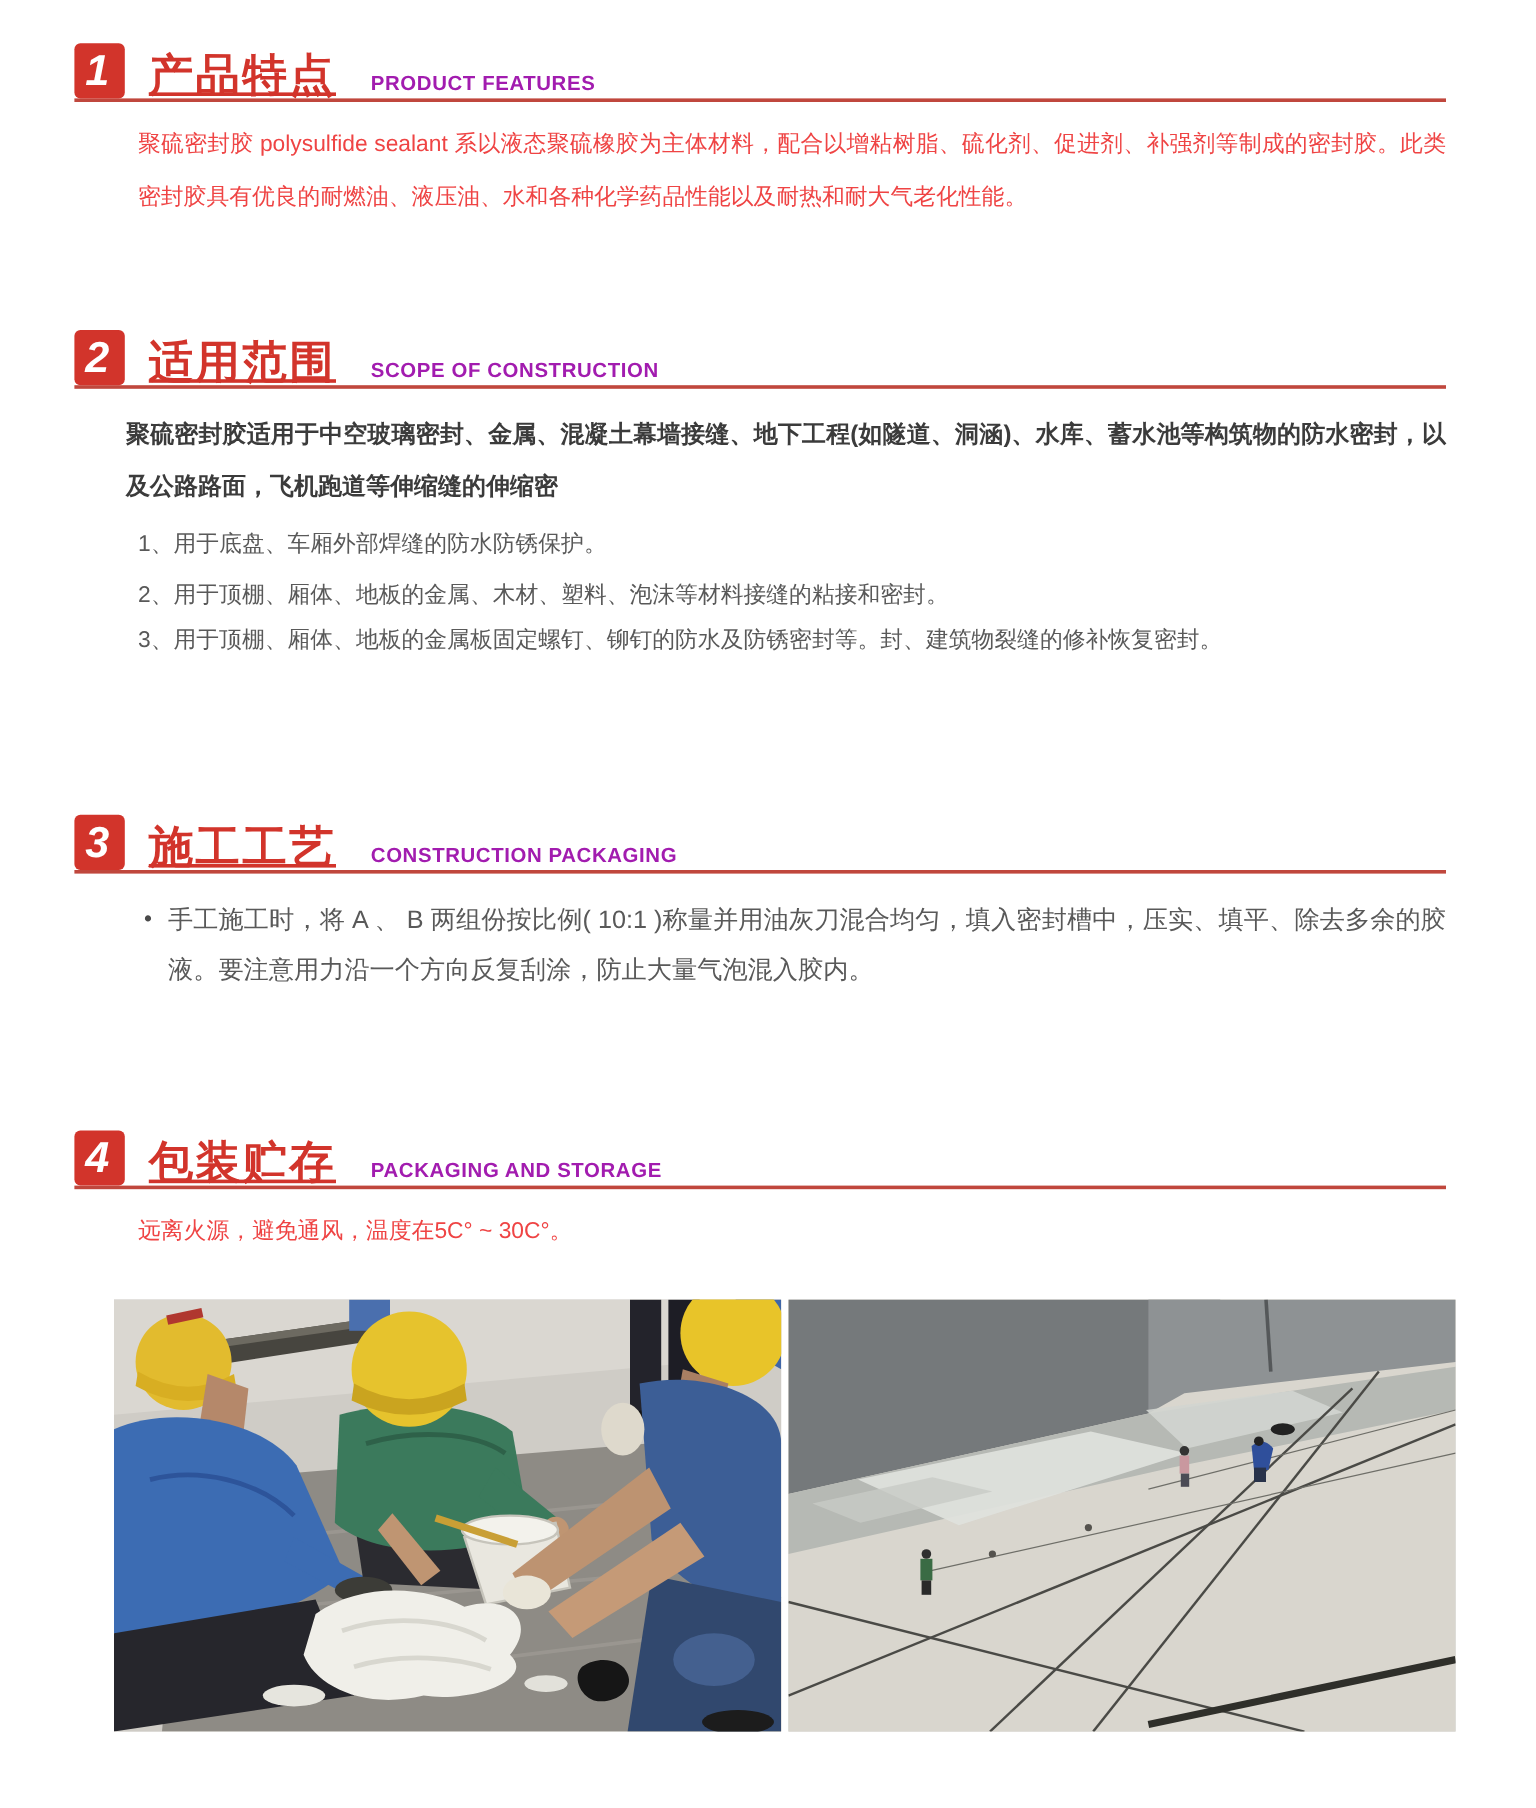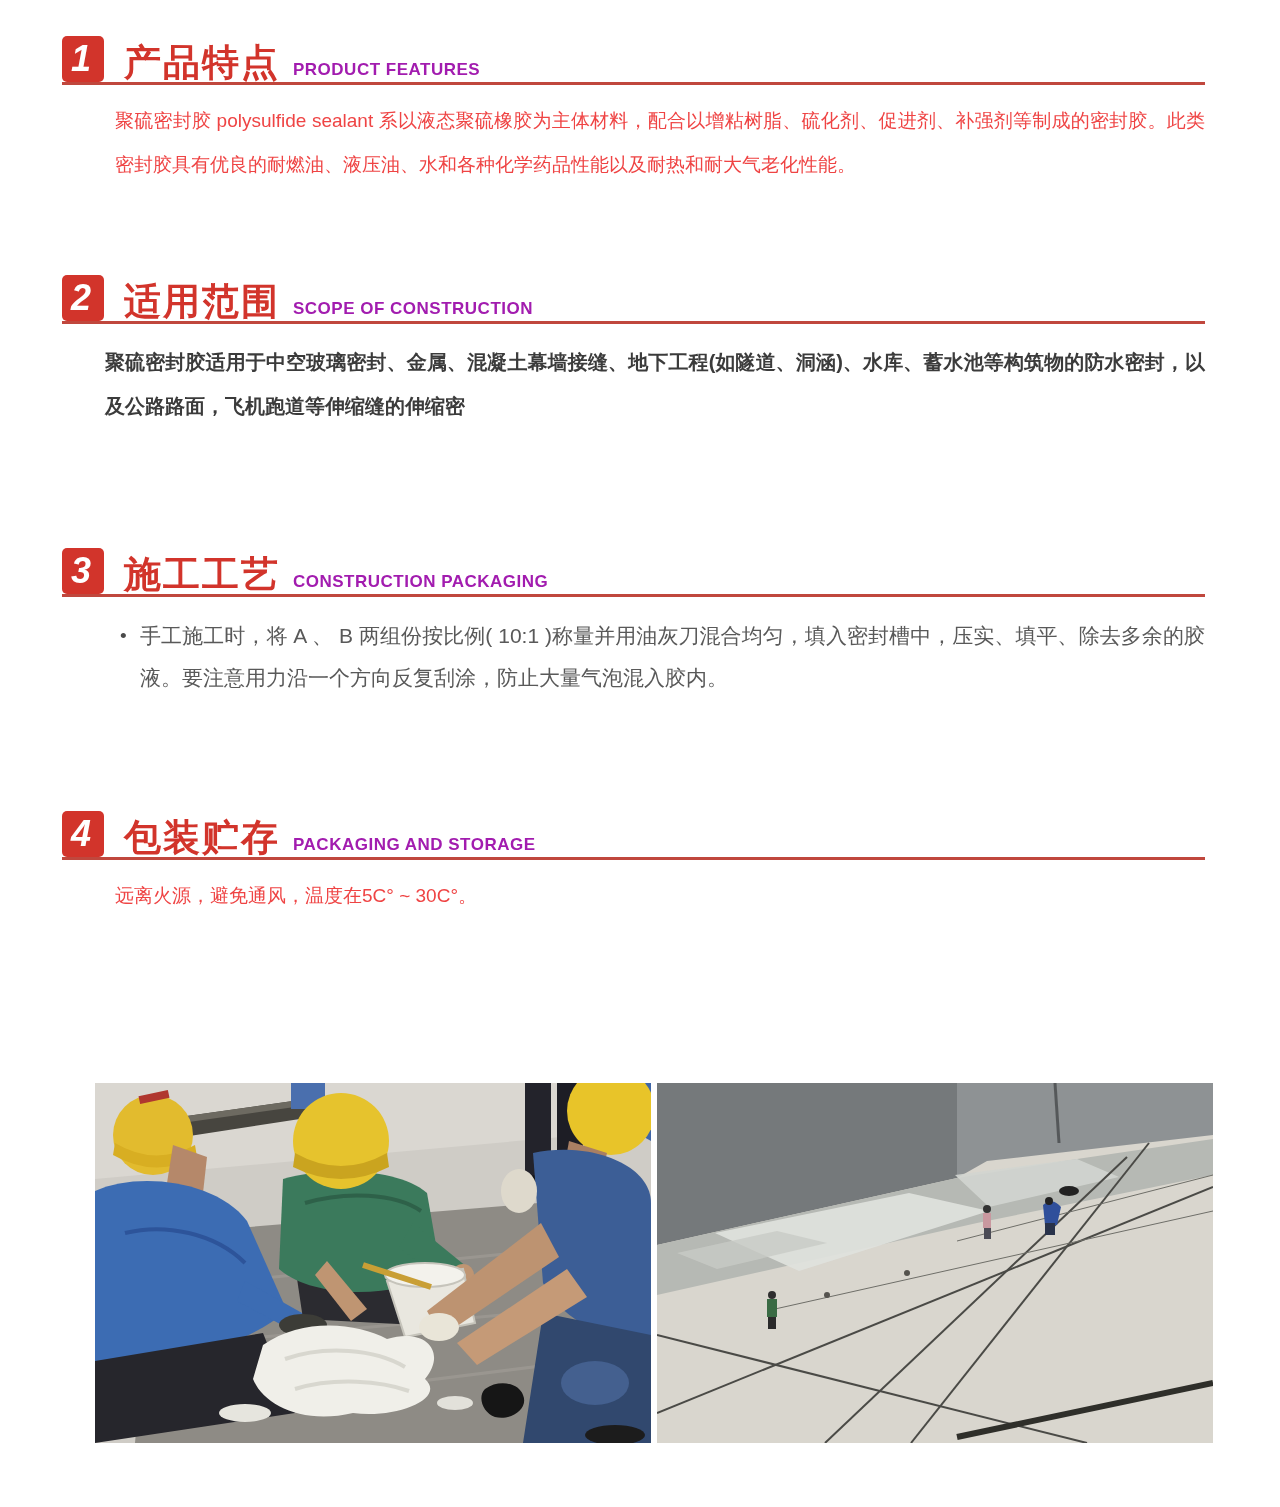--- a/index.html
+++ b/index.html
@@ -25,21 +25,21 @@
     border-radius:5px;
     display:flex; align-items:center; justify-content:center;
     flex:0 0 auto;
   }
   .badge span {
     color:#ffffff; font-weight:bold; font-style:italic;
     font-size:36px; line-height:1; transform:translateX(-2px);
   }
   .title-zh {
     color:#d2342b; font-weight:bold; font-size:37px; line-height:1;
-    margin:0 0 1px 20px; letter-spacing:2px;
+    margin:0 16px 1px 20px; letter-spacing:2px;text-decoration:underline;
   }
   .title-en {
     color:#a21caf; font-weight:bold; font-size:17px; line-height:1;
     margin:0 0 4px 13px; letter-spacing:0.5px;
   }
 
   
   .para {
     font-size:19px; line-height:44px; color:#ef4444;
     margin:14px 0 0 53px; text-align:justify;
@@ -96,20 +96,25 @@
 
   <section>
     <div class="sec-header">
       <div class="badge">
         <span>2</span>
       </div>
       <h1 class="title-zh">适用范围</h1>
       <span class="title-en">SCOPE OF CONSTRUCTION</span>
     </div>
     <p class="lead">聚硫密封胶适用于中空玻璃密封、金属、混凝土幕墙接缝、地下工程(如隧道、洞涵)、水库、蓄水池等构筑物的防水密封，以及公路路面，飞机跑道等伸缩缝的伸缩密</p>
+    <ul class="apply-list">
+      <li>1、用于底盘、车厢外部焊缝的防水防锈保护。</li>
+      <li>2、用于顶棚、厢体、地板的金属、木材、塑料、泡沫等材料接缝的粘接和密封。</li>
+      <li>3、用于顶棚、厢体、地板的金属板固定螺钉、铆钉的防水及防锈密封等。封、建筑物裂缝的修补恢复密封。</li>
+    </ul>
   </section>
 
   <div class="gap-s3"></div>
 
   <section>
     <div class="sec-header">
       <div class="badge">
         <span>3</span>
       </div>
       <h1 class="title-zh">施工工艺</h1>

